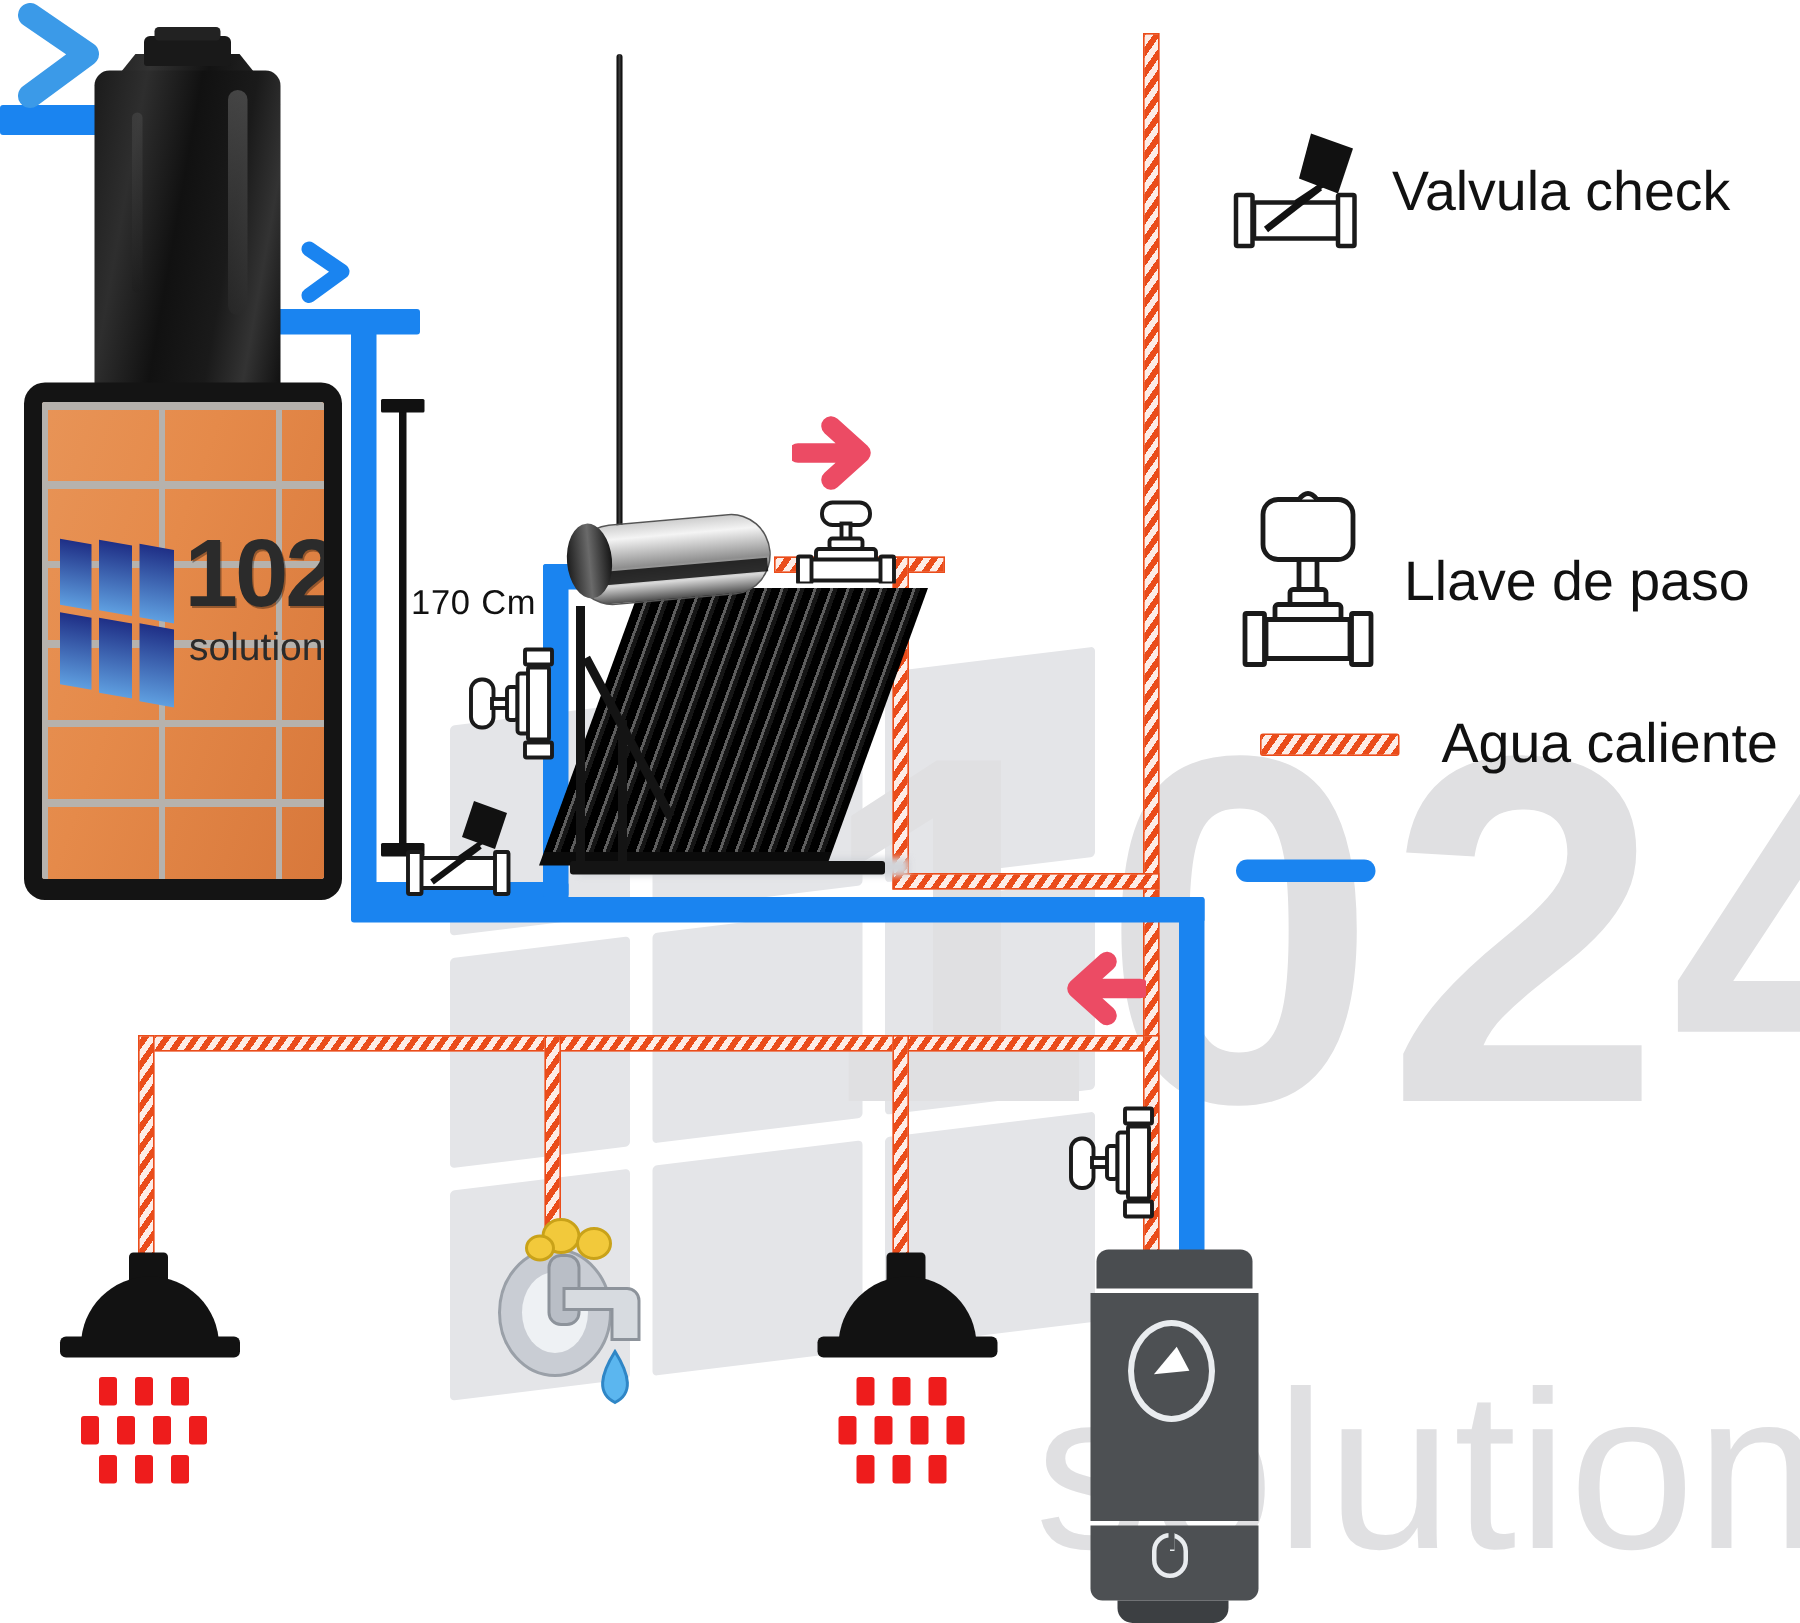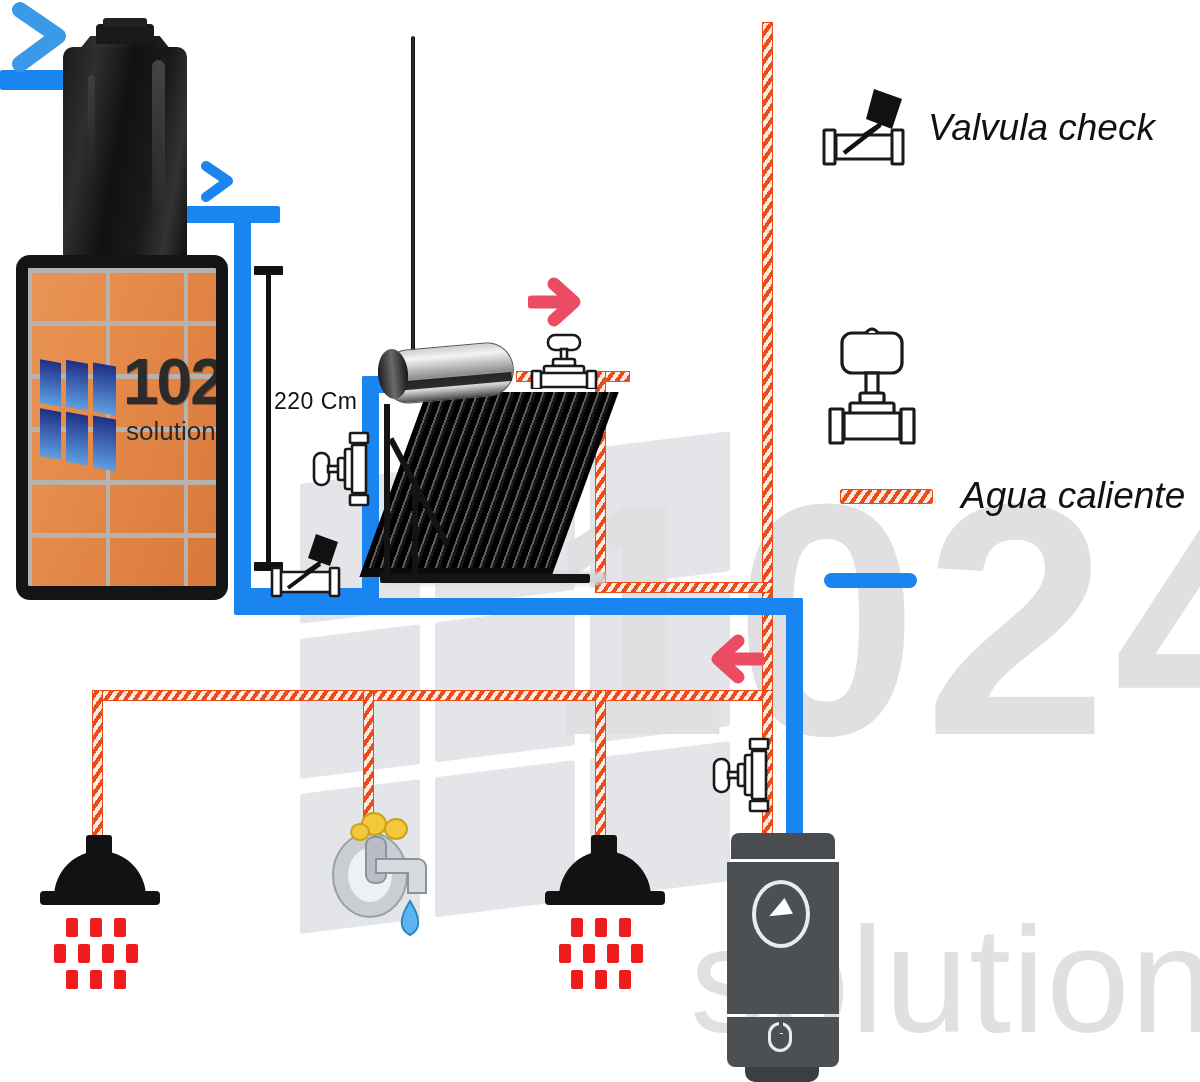--- a/index.html
+++ b/index.html
@@ -159,21 +159,21 @@
   .boiler-pw { position:absolute; left:768px; top:1022px; width:24px; height:30px;
     border:3px solid #e9ecef; border-radius:12px; }
   .boiler-pw::after { content:""; position:absolute; left:8px; top:-6px; width:4px; height:14px;
     background:#4d5053; }
   .boiler-pw::before { content:""; position:absolute; left:9px; top:-3px; width:3px; height:12px;
     background:#e9ecef; }
 
   
   .legend { position:absolute; left:820px; top:60px; width:370px; }
   .legend-row { position:absolute; display:flex; align-items:center; }
-  .legend-label { font-size:37px; color:#111; letter-spacing:0px; white-space:nowrap;font-style:italic; }
+  .legend-label { font-size:37px; color:#111; letter-spacing:0px; white-space:nowrap; }
   .swatch-hot {
     width:93px; height:15px; border-radius:2px;
     background-color:#f6a089;
     background-image:repeating-linear-gradient(-55deg,#ea4c1a 0 3px,#ea4c1a 3px 4px,#fdece6 4px 8px);
     border:1px solid #ea4c1a;
   }
   .swatch-cold { width:93px; height:15px; border-radius:8px; background:#1a84f0; }
 </style>
 </head>
 <body>
@@ -238,21 +238,21 @@
       <div class="logo-pane" style="left:26px;top:54px;width:22px;height:50px;"></div>
       <div class="logo-pane" style="left:53px;top:53px;width:23px;height:52px;"></div>
     </div>
     <div class="logo-1024">1024</div>
     <div class="logo-sol">solutions</div>
   </div>
 
   <div class="dim-line"></div>
   <div class="dim-cap" style="top:266px;"></div>
   <div class="dim-cap" style="top:562px;"></div>
-  <div class="dim-label">220 Cm</div>
+  <div class="dim-label">170 Cm</div>
 
   <svg class="chev" style="left:8px;top:2px;" width="70" height="72" viewBox="0 0 70 72">
     <path d="M12 8 L50 34 L12 62" fill="none" stroke="#3b9ae8" stroke-width="16" stroke-linecap="round" stroke-linejoin="round"></path>
   </svg>
 
   <svg class="chev" style="left:198px;top:160px;" width="42" height="44" viewBox="0 0 42 44">
     <path d="M8 6 L30 21 L8 37" fill="none" stroke="#1a84f0" stroke-width="10" stroke-linecap="round" stroke-linejoin="round"></path>
   </svg>
 
   <svg class="arrow-red" style="left:528px;top:272px;" width="64" height="60" viewBox="0 0 64 60">
@@ -398,20 +398,21 @@
           <path d="M26 8 h40 a10 10 0 0 1 10 10 v20 a10 10 0 0 1 -10 10 h-40 a10 10 0 0 1 -10 -10 v-20 a10 10 0 0 1 10 -10 z"></path>
           <path d="M40 8 q6 -8 12 0" fill="#fff"></path>
           <rect x="40" y="48" width="12" height="22"></rect>
           <rect x="34" y="68" width="24" height="10" rx="2"></rect>
           <rect x="24" y="78" width="44" height="12" rx="2"></rect>
           <rect x="18" y="88" width="56" height="26" rx="1"></rect>
           <rect x="4" y="84" width="13" height="34" rx="1"></rect>
           <rect x="75" y="84" width="13" height="34" rx="1"></rect>
         </g>
       </svg>
+      <span class="legend-label">Llave de paso</span>
     </div>
 
     <div class="legend-row" style="left:20px;top:415px;justify-content:flex-end;">
       <div class="swatch-hot" style="margin-right:28px;"></div>
       <span class="legend-label">Agua caliente</span>
     </div>
 
     <div class="legend-row" style="left:4px;top:513px;">
       <div class="swatch-cold" style="margin-right:28px;"></div>
     </div>

